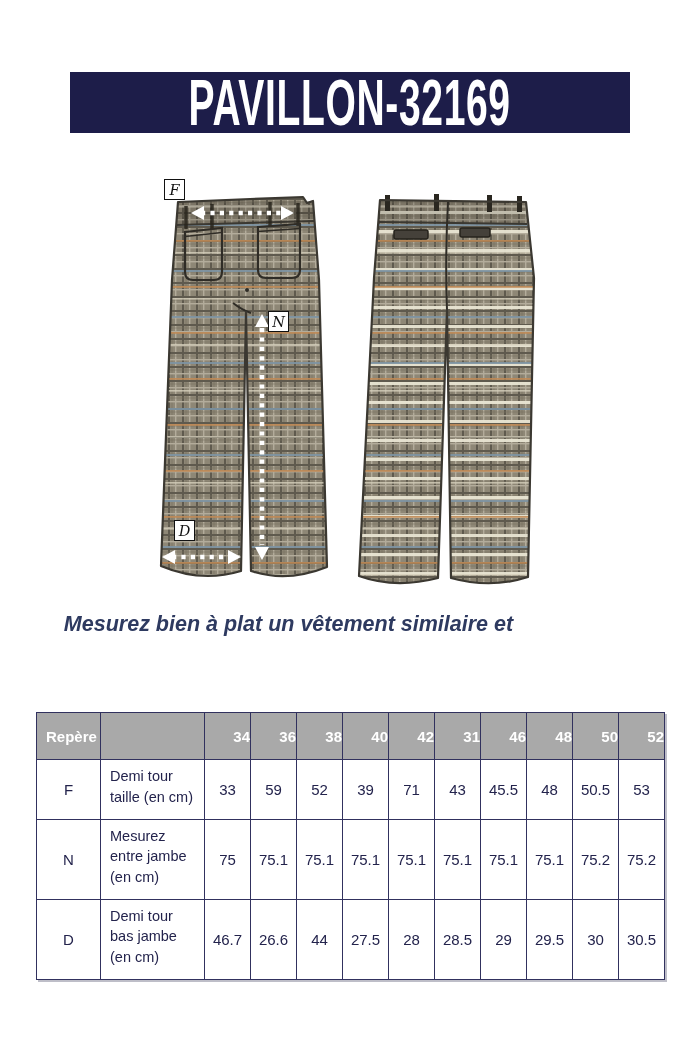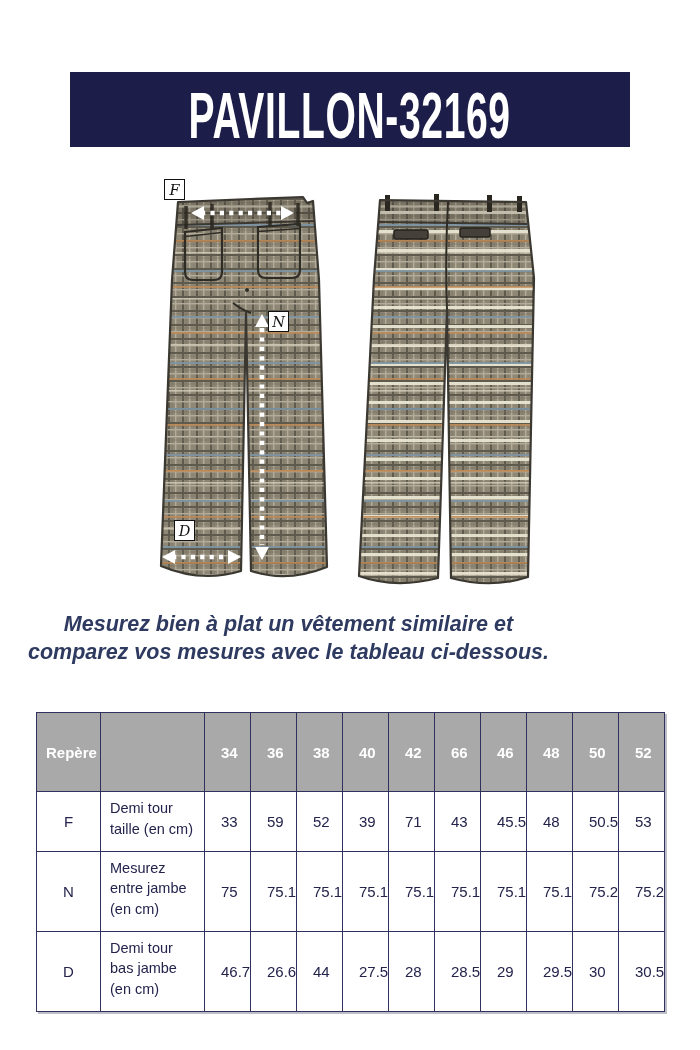--- a/index.html
+++ b/index.html
@@ -2,22 +2,22 @@
 <html><head>
 <meta charset="utf-8">
 <style>
   html,body{margin:0;padding:0;}
   body{
     width:700px;height:1050px;position:relative;background:#ffffff;
     font-family:"Liberation Sans",sans-serif;overflow:hidden;
   }
   
   .banner{
-    position:absolute;left:70px;top:72px;width:560px;height:75px;
-    background:#1d1d49;display:flex;align-items:flex-end;justify-content:center;
+    position:absolute;left:70px;top:72px;width:560px;height:61px;
+    background:#1d1d49;display:flex;align-items:flex-start;justify-content:center;
   }
   .banner-title{
     color:#ffffff;font-weight:700;font-size:62px;line-height:1;
     transform:scale(0.63,1.04);white-space:nowrap;letter-spacing:1px;
   }
   
   .pants-figure{position:absolute;left:70px;top:170px;width:560px;height:450px;margin:0;}
   .pants-figure svg{position:absolute;left:0;top:0;}
   .marker{
     position:absolute;width:21px;height:21px;background:#ffffff;
@@ -32,23 +32,23 @@
   .instruction{
     position:absolute;left:0;top:611px;width:577px;margin:0;text-align:center;
     font-style:italic;font-weight:600;font-size:21.5px;line-height:1.3;color:#2e3a60;
   }
   
   .size-table{
     position:absolute;left:36px;top:712px;width:628px;
     border-collapse:collapse;table-layout:fixed;
     box-shadow:2px 2px 0 rgba(125,125,145,0.5);
   }
-  .size-table th,.size-table td{border:1.6px solid #31315e;padding:16px;}
+  .size-table th,.size-table td{border:1.6px solid #31315e;padding:0;}
   .size-table thead th{
-    background:#a9a9a9;color:#ffffff;font-weight:700;font-size:15px;height:46px;text-align:left;
+    background:#a9a9a9;color:#ffffff;font-weight:700;font-size:15px;height:46px;text-align:right;
   }
   .size-table thead th.corner{text-align:left;padding-left:9px;}
   .size-table tbody td{color:#23234c;font-size:15px;text-align:center;background:#ffffff;}
   .size-table tbody td.desc{
     text-align:left;padding:0 5px 6px 9px;font-size:14.5px;line-height:1.4;
   }
   .row-f{height:60px;} .row-n{height:80px;} .row-d{height:80px;}
 </style>
 </head>
 <body>
@@ -131,21 +131,20 @@
       </g>
     </svg>
 
     <div class="marker marker-f">F</div>
     <div class="marker marker-n">N</div>
     <div class="marker marker-d">D</div>
   </figure>
 
   <p class="instruction">
     <span>Mesurez bien à plat un vêtement similaire et</span><br>
-    <span>comparez vos mesures avec le tableau ci-dessous.</span>
   </p>
 
   <table class="size-table">
     <colgroup>
       <col style="width:64px">
         <col style="width:104px">
       <col style="width:46px">
         <col style="width:46px">
         <col style="width:46px">
       <col style="width:46px">
@@ -158,21 +157,21 @@
     </colgroup>
     <thead>
       <tr>
         <th class="corner">Repère</th>
         <th></th>
         <th>34</th>
         <th>36</th>
         <th>38</th>
         <th>40</th>
         <th>42</th>
-        <th>66</th>
+        <th>31</th>
         <th>46</th>
         <th>48</th>
         <th>50</th>
         <th>52</th>
       </tr>
     </thead>
     <tbody>
       <tr class="row-f">
         <td>F</td>
         <td class="desc">Demi tour taille (en cm)</td>

